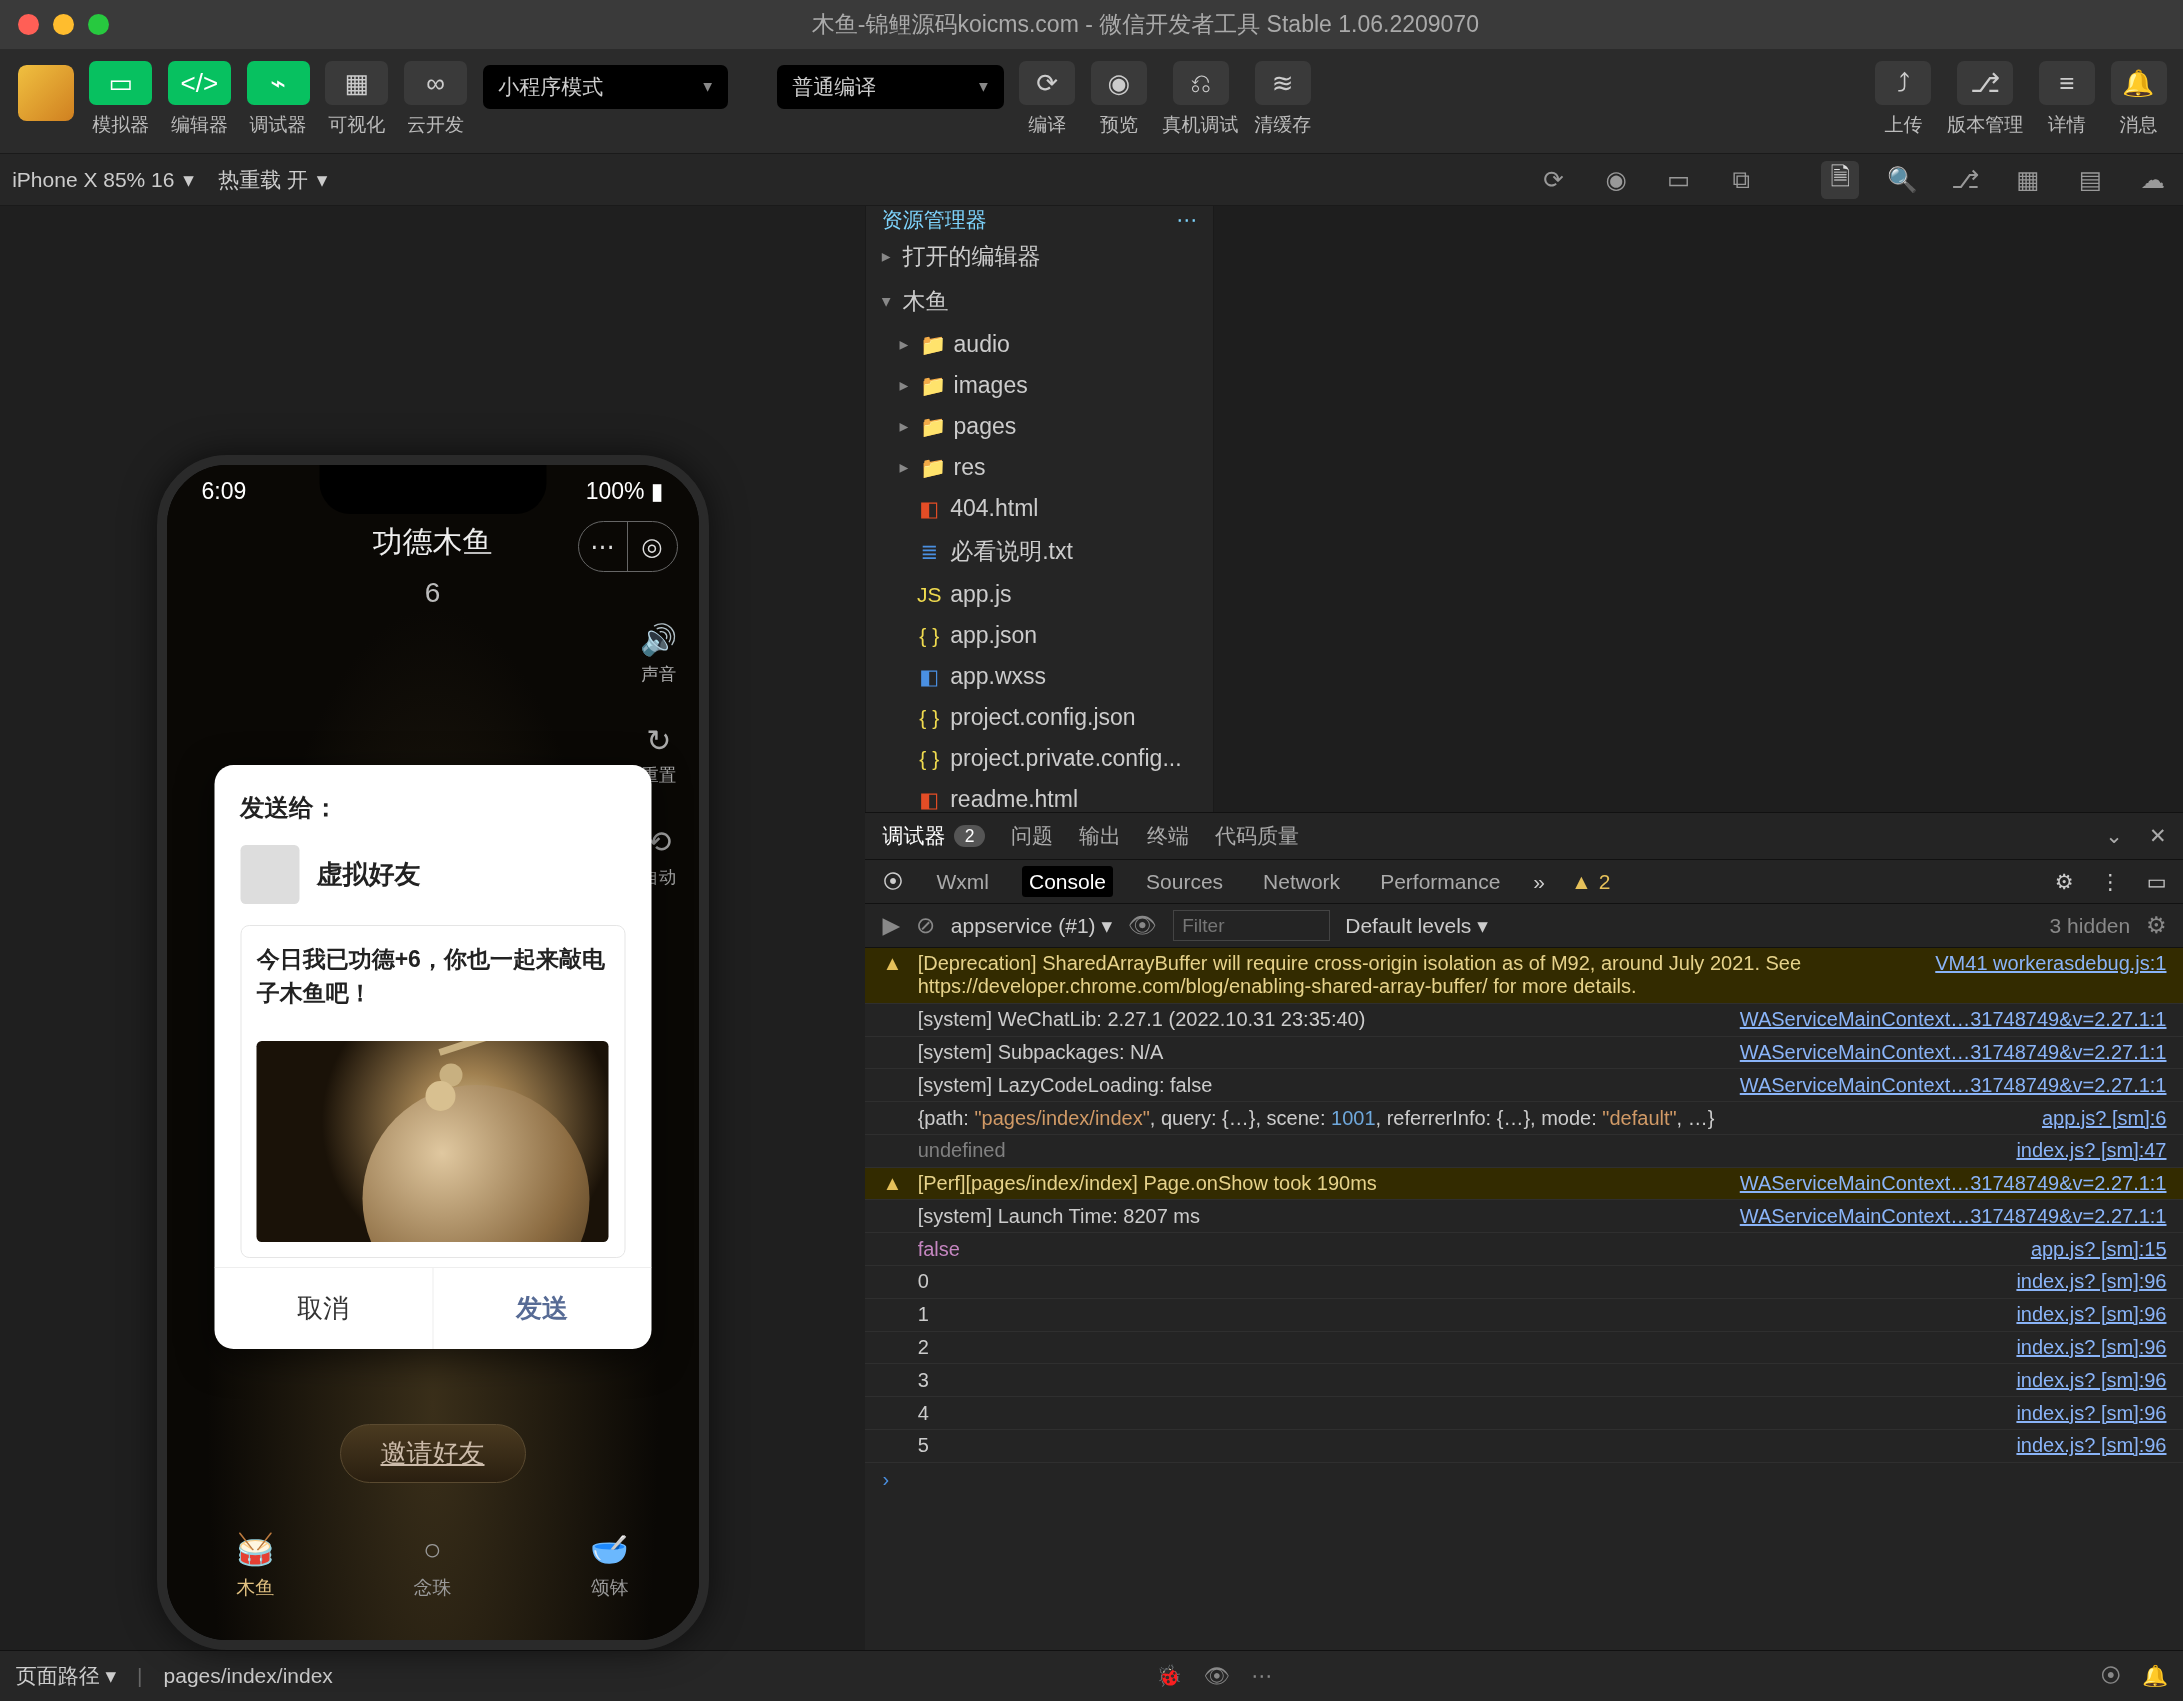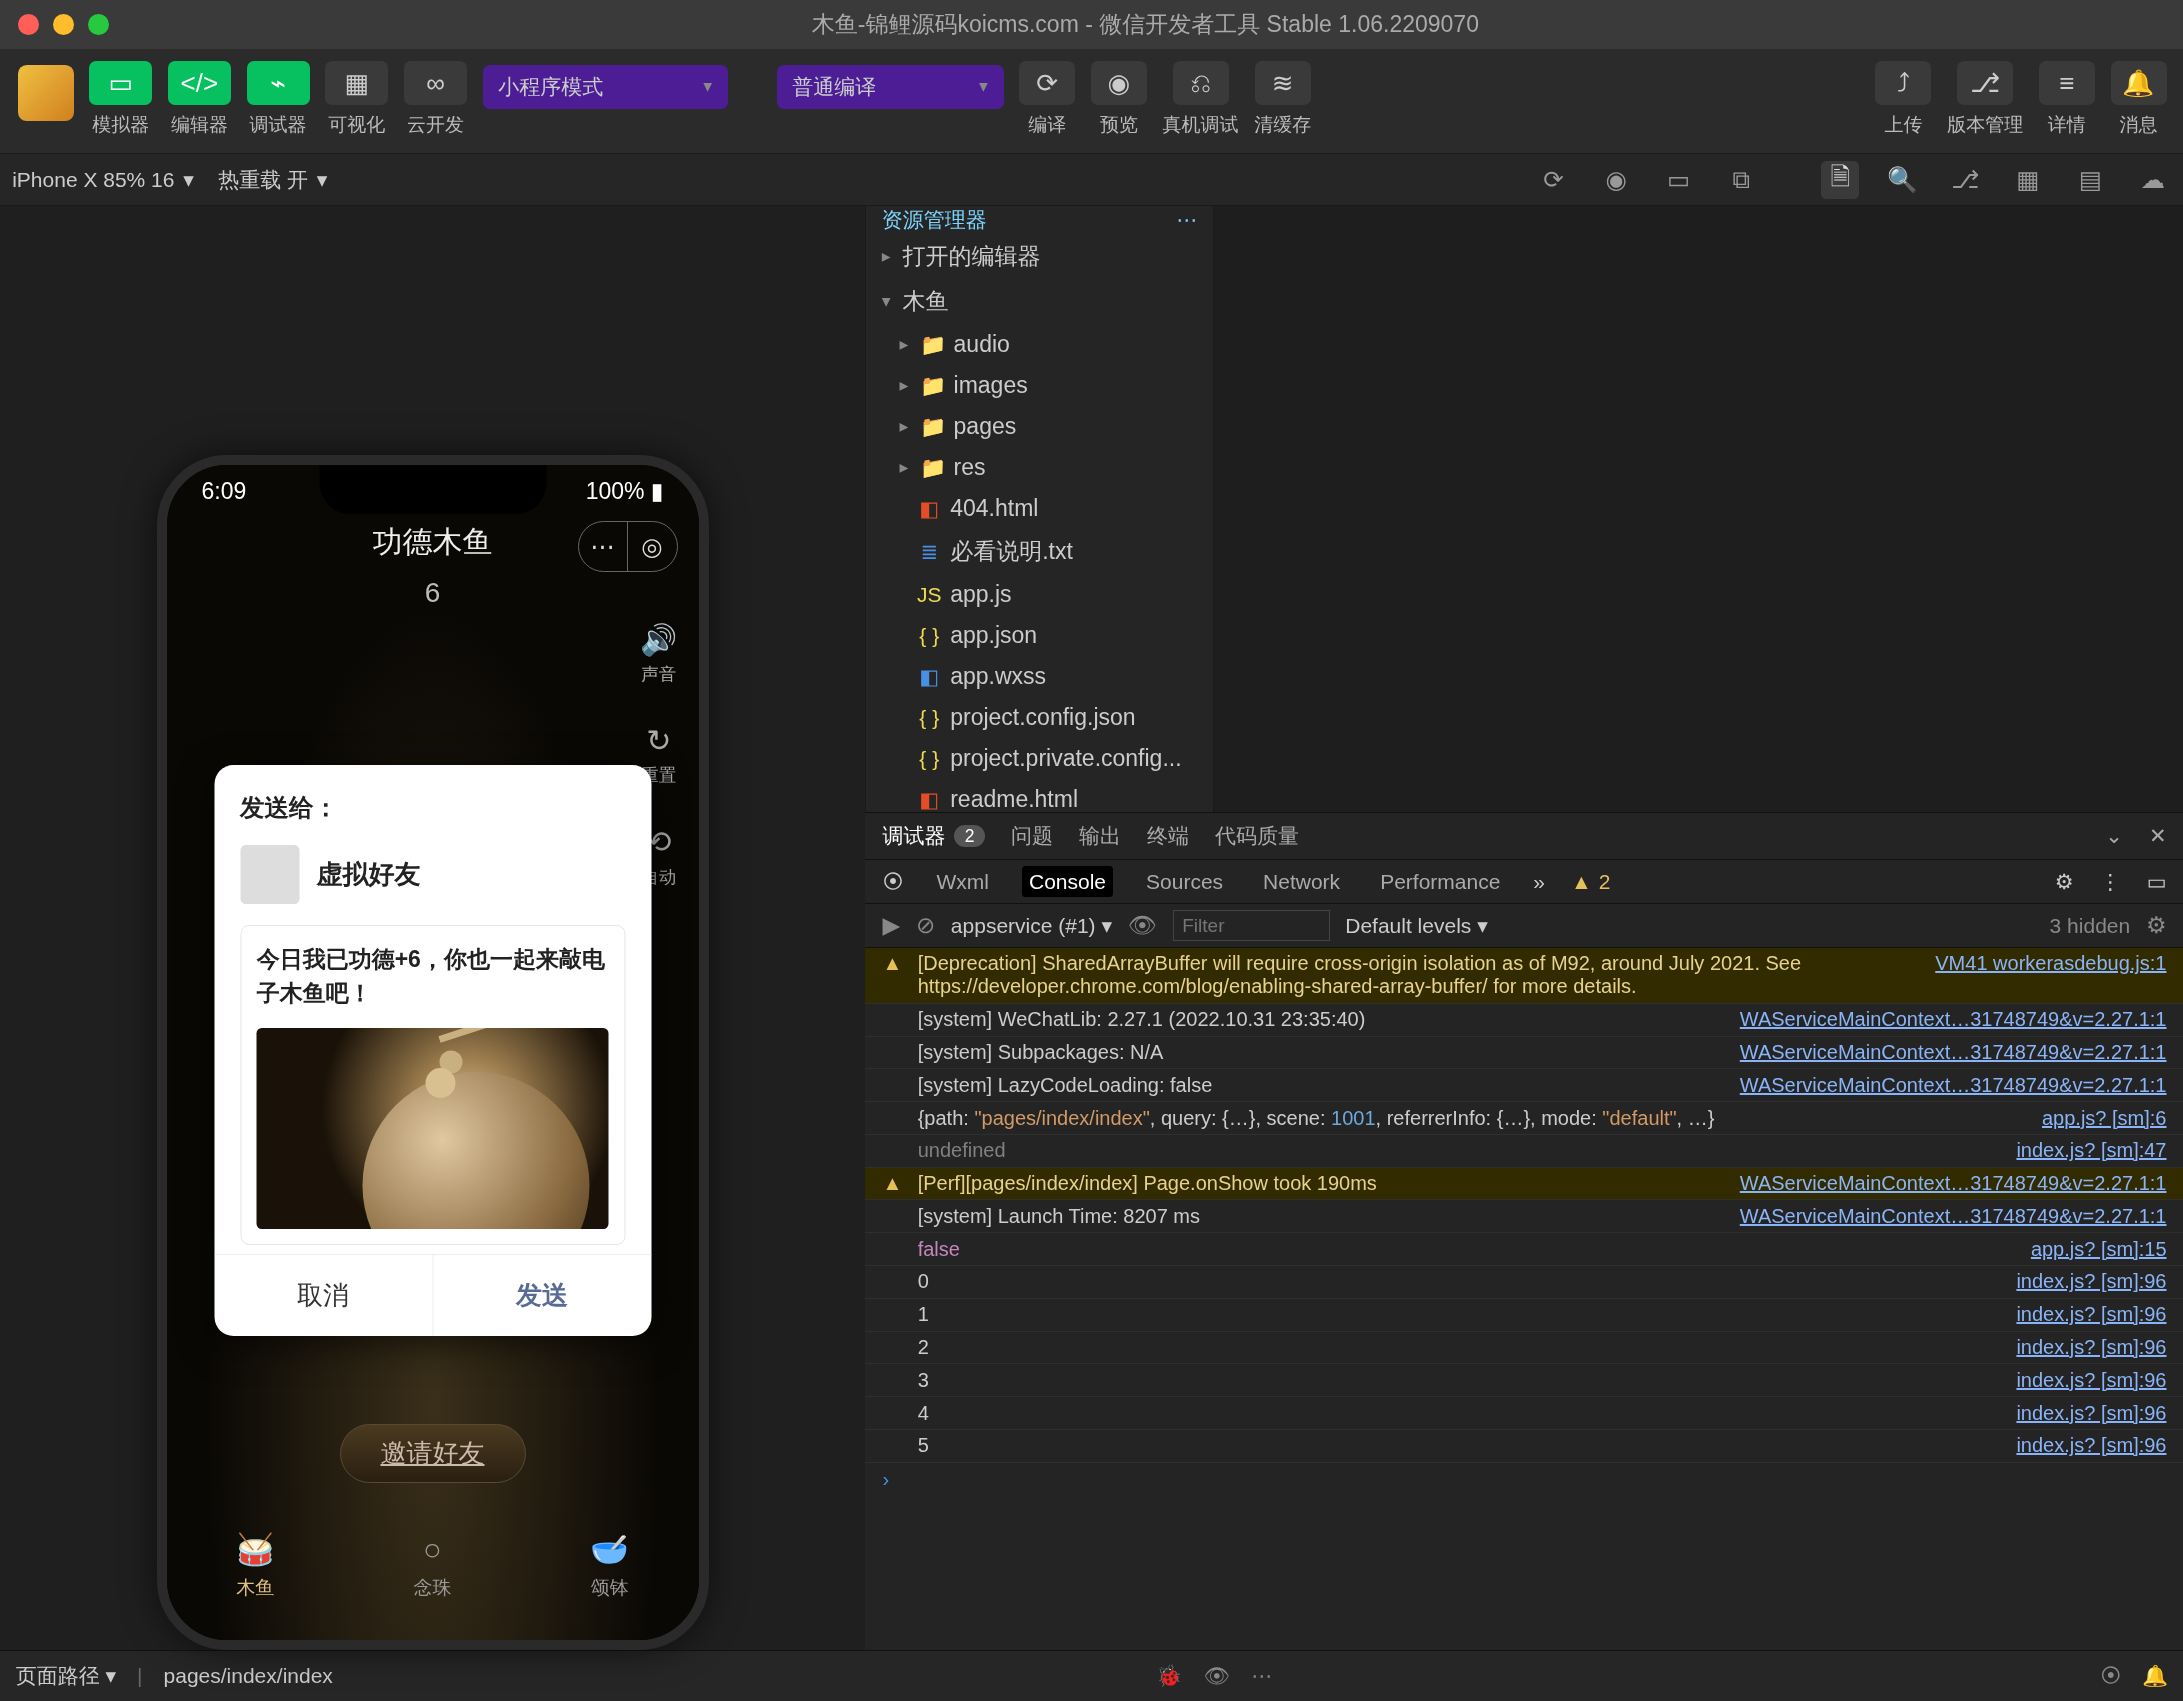--- a/index.html
+++ b/index.html
@@ -13,21 +13,21 @@
 .titlebar .title { flex:1; text-align:center; color:#aaa; font-size:23px; }
 
 
 .topbar { height:105px; background:#2b2b2b; display:flex; align-items:flex-start; padding:12.2px 17.5px 0 17.5px; gap:15.7px; border-bottom:0.9px solid #1a1a1a; }
 .avatar { width:56px; height:56px; border-radius:8.7px; background:linear-gradient(135deg,#f0c040,#d08020); margin-top:3.5px; }
 .tb-col { display:flex; flex-direction:column; align-items:center; gap:7px; }
 .tb-btn { height:44px; min-width:63px; border-radius:7px; display:flex; align-items:center; justify-content:center; font-size:26px; }
 .tb-btn.green { background:#07c160; color:#fff; }
 .tb-btn.grey { background:#3a3a3a; color:#ccc; }
 .tb-label { font-size:19px; color:#bbb; }
-.tb-dropdown { height:44px; min-width:245px; background:#4c1d95; border-radius:7px; display:flex; align-items:center; padding:0 15.7px; color:#ccc; justify-content:space-between; margin-top:3.5px; }
+.tb-dropdown { height:44px; min-width:245px; background:#000000; border-radius:7px; display:flex; align-items:center; padding:0 15.7px; color:#ccc; justify-content:space-between; margin-top:3.5px; }
 .tb-dropdown .chev { font-size:17.5px; color:#888; }
 .tb-spacer { flex:1; }
 .tb-iconbtn { width:56px; height:44px; background:#3a3a3a; border-radius:7px; display:flex; align-items:center; justify-content:center; font-size:26px; }
 
 
 .secbar { height:52px; background:#262626; display:flex; align-items:center; padding:0 12.2px; gap:24.5px; border-bottom:0.9px solid #1a1a1a; }
 .secbar .device { color:#ccc; font-size:21px; display:flex; align-items:center; gap:8.7px; }
 .secbar .spacer { flex:1; }
 .sec-icon { width:38px; height:38px; display:flex; align-items:center; justify-content:center; color:#999; font-size:24.5px; }
 
@@ -57,21 +57,21 @@
 .tab-item.active { color:#e0c080; }
 
 
 .dialog { position:absolute; top:300px; left:50%; transform:translateX(-50%); width:437px; background:#fff; border-radius:19px; overflow:hidden; color:#222; box-shadow:0 8.7px 35px rgba(0,0,0,0.6); }
 .dlg-pad { padding:26px 26px 8.7px 26px; }
 .dlg-title { font-size:24.5px; font-weight:600; margin-bottom:21px; }
 .dlg-friend { display:flex; align-items:center; gap:17.5px; margin-bottom:21px; }
 .dlg-friend .ava { width:59px; height:59px; background:#ddd; border-radius:5.2px; }
 .dlg-friend .name { font-size:26px; font-weight:600; }
 .dlg-card { border:1.7px solid #e5e5e5; border-radius:8.7px; padding:15.7px; }
-.dlg-card .txt { font-size:23px; font-weight:600; line-height:1.5; margin-bottom:17px; }
+.dlg-card .txt { font-size:23px; font-weight:600; line-height:1.5; margin-bottom:30px; }
 .dlg-img { width:100%; height:201px; background:radial-gradient(circle at 60% 40%, #d4c090 0%, #a08050 20%, #1a1208 60%); border-radius:5.2px; position:relative; overflow:hidden; }
 .dlg-img::before { content:''; position:absolute; left:30%; bottom:-70px; width:227px; height:227px; border-radius:50%; background:radial-gradient(circle at 35% 30%, #e0c8a0, #8a6a40 60%, #3a2a15); }
 .dlg-img::after { content:''; position:absolute; left:48%; top:40px; width:30px; height:30px; border-radius:50%; background:#d8c090; box-shadow:10.5px -21px 0 -3.5px #c8b080, 45px -38px 0 140px transparent; }
 .stick { position:absolute; left:52%; top:8.7px; width:175px; height:7px; background:#c8b080; transform:rotate(-18deg); transform-origin:left; }
 .dlg-actions { display:flex; border-top:1.7px solid #eee; }
 .dlg-act { flex:1; text-align:center; padding:23px 0; font-size:26px; }
 .dlg-act.cancel { border-right:1.7px solid #eee; color:#333; }
 .dlg-act.send { color:#576b95; font-weight:600; }
 
 

